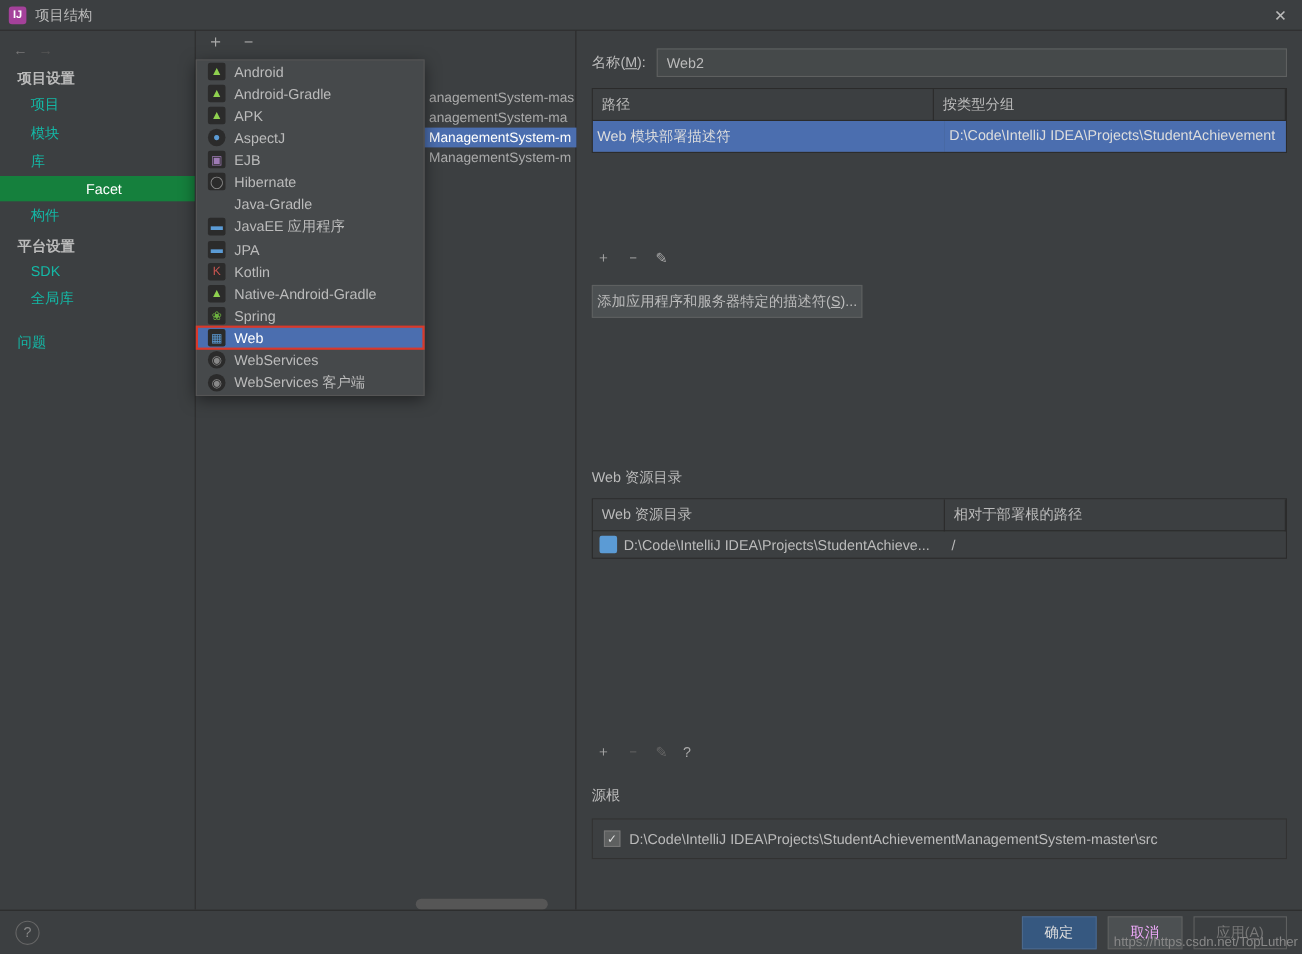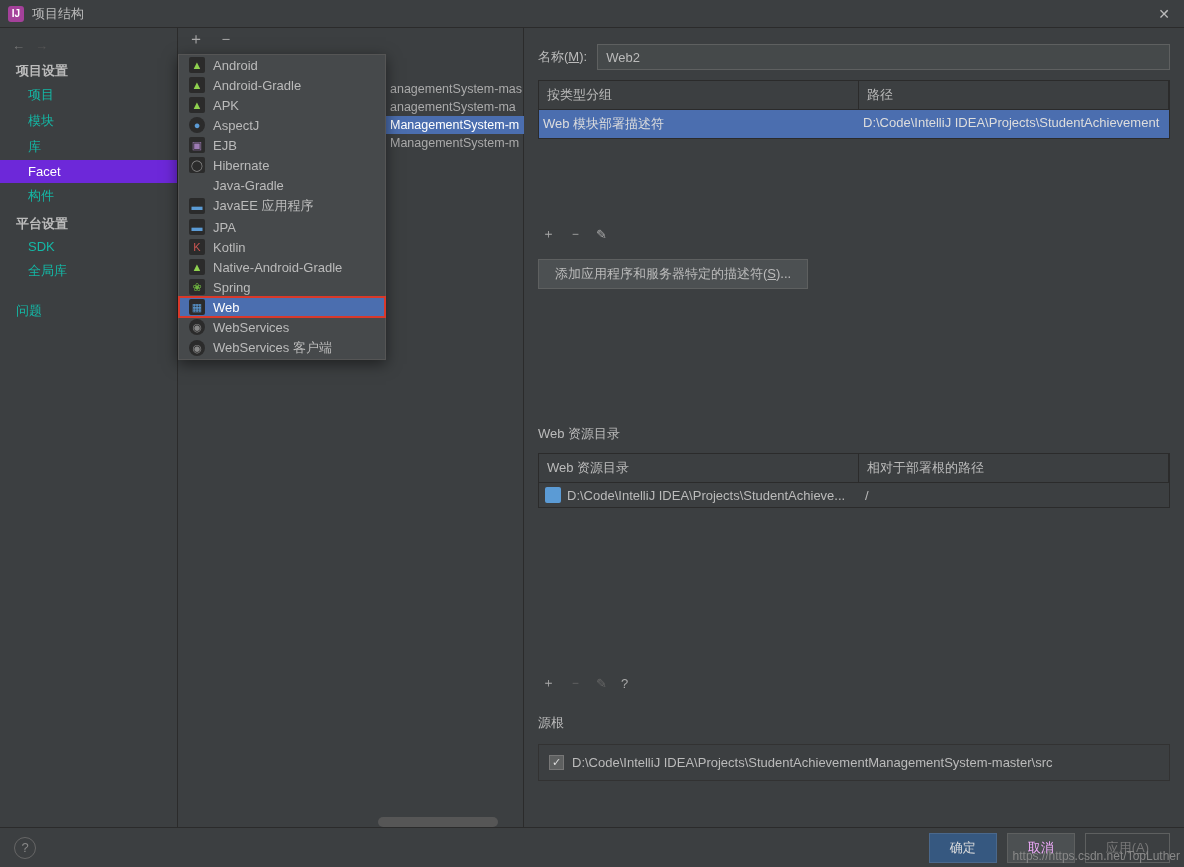--- a/index.html
+++ b/index.html
@@ -7,21 +7,21 @@
 .titlebar { height:28px; background:#3c3f41; display:flex; align-items:center; padding:0 8px; border-bottom:1px solid #2b2b2b; }
 .titlebar .app-icon { width:16px; height:16px; background:#a4419a; border-radius:3px; margin-right:8px; display:inline-flex; align-items:center; justify-content:center; color:#fff; font-size:10px; font-weight:bold; }
 .titlebar .title { flex:1; color:#bbb; }
 .titlebar .close { color:#bbb; font-size:14px; padding:0 6px; cursor:pointer; }
 .main { display:flex; height:calc(100% - 28px - 40px); }
 .sidebar { width:178px; background:#3c3f41; border-right:1px solid #2b2b2b; padding-top:6px; }
 .nav-arrows { height:22px; padding:0 12px; display:flex; gap:10px; align-items:center; color:#777; }
 .nav-arrows span { cursor:pointer; }
 .side-heading { color:#bbb; font-weight:bold; padding:6px 16px 2px; }
 .side-item { padding:4px 16px 4px 28px; color:#14b8a6; cursor:pointer; }
-.side-item.selected { background:#6d28d9; color:#fff; }
+.side-item.selected { background:#15803d; color:#fff;text-align:center; }
 .middle { width:346px; background:#3c3f41; border-right:1px solid #2b2b2b; position:relative; }
 .toolbar { height:22px; padding:0 10px; display:flex; gap:14px; align-items:center; color:#aaa; }
 .toolbar .tb { cursor:pointer; font-size:16px; line-height:1; }
 .module-row { padding:2px 6px; color:#aaa; font-size:12.5px; white-space:nowrap; }
 .module-row.sel { background:#4b6eaf; color:#fff; }
 .popup { position:absolute; top:54px; left:178px; width:208px; background:#46494b; border:1px solid #555; box-shadow:0 4px 14px rgba(0,0,0,.5); z-index:10; }
 .popup-title { text-align:center; padding:4px 0; background:#4c5052; color:#bbb; border-bottom:1px solid #555; }
 .popup-item { display:flex; align-items:center; padding:2px 10px; gap:8px; color:#bbb; cursor:pointer; }
 .popup-item.sel { background:#4b6eaf; color:#fff; outline:2px solid #d9392b; outline-offset:-1px; }
 .pi-icon { width:16px; height:16px; display:inline-flex; align-items:center; justify-content:center; font-size:11px; border-radius:2px; }
@@ -39,21 +39,21 @@
 .table { border:1px solid #2b2b2b; }
 .table-head { display:flex; background:#3c3f41; }
 .th { padding:5px 8px; color:#bbb; border-right:1px solid #2b2b2b; border-bottom:1px solid #2b2b2b; }
 .th1 { width:320px; } .th2 { flex:1; }
 .table-row { display:flex; }
 .td { padding:5px 4px; color:#ddd; }
 .td1 { width:320px; background:#4b6eaf; } .td2 { flex:1; background:#4b6eaf; white-space:nowrap; overflow:hidden; }
 .tb-icons { display:flex; gap:14px; padding:6px 4px; color:#aaa; font-size:15px; align-items:center; }
 .tb-icons span { cursor:pointer; }
 .tb-icons .disabled { color:#666; cursor:default; }
-.btn-flat { background:#4c5052; border:1px solid #5e6060; color:#bbb; padding:5px 16px; cursor:pointer; }
+.btn-flat { background:#4c5052; border:1px solid #5e6060; color:#bbb; padding:5px 4px; cursor:pointer; }
 .table2-row { display:flex; align-items:center; padding:4px 6px; gap:6px; }
 .folder-ic{width:16px;height:16px;background:#5b9bd5;border-radius:2px;display:inline-block;}
 .checkbox { width:15px; height:15px; background:#5e6060; border:1px solid #777; display:inline-flex; align-items:center; justify-content:center; color:#ddd; font-size:11px; }
 .src-panel { border:1px solid #323232; padding:10px; margin-top:2px; }
 .footer { position:absolute; bottom:0; left:0; right:0; height:40px; background:#3c3f41; border-top:1px solid #2b2b2b; display:flex; align-items:center; padding:0 14px; gap:10px; }
 .footer .spacer { flex:1; }
 .help { width:22px;height:22px;border:1px solid #666;border-radius:50%;color:#888;display:flex;align-items:center;justify-content:center;cursor:pointer;}
 .fbtn { padding:5px 20px; border:1px solid #5e6060; background:#4c5052; color:#f0abfc; cursor:pointer; }
 .fbtn.primary { background:#365880; border-color:#4a688c; color:#ddd; }
 .fbtn.disabled { color:#777; background:#3c3f41; }
@@ -97,22 +97,22 @@
   </div>
 
   <div class="right">
     <div class="row">
       <span class="lbl"><span>名称</span>(<span class="underline">M</span>):</span>
       <input class="input" value="Web2" style="">
     </div>
 
     <div class="table">
       <div class="table-head">
+        <div class="th th2">路径</div>
         <div class="th th1">按类型分组</div>
-        <div class="th th2">路径</div>
       </div>
       <div class="table-row">
         <div class="td td1">Web 模块部署描述符</div>
         <div class="td td2">D:\Code\IntelliJ IDEA\Projects\StudentAchievement</div>
       </div>
     </div>
     <div style="height:60px"></div>
     <div class="tb-icons">
       <span>＋</span>
       <span>－</span>

